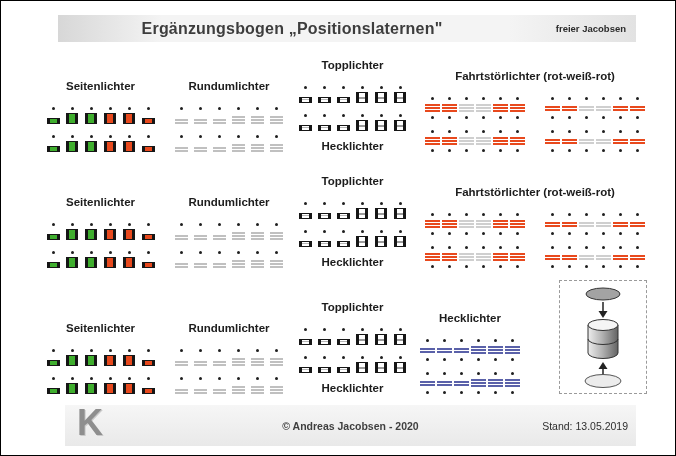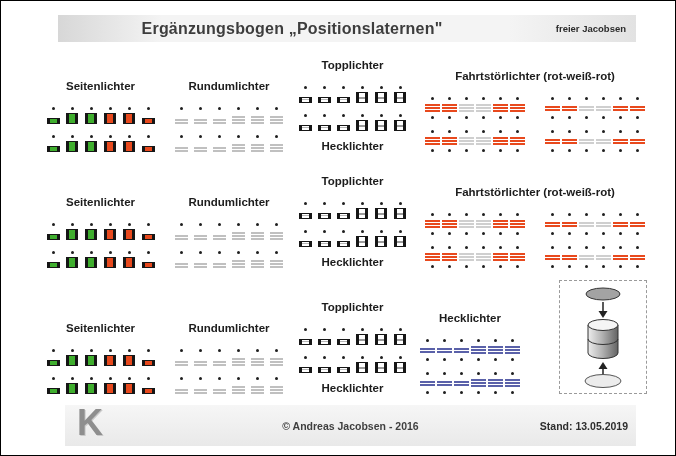--- a/index.html
+++ b/index.html
@@ -42,21 +42,21 @@
   .stripe{height:2px;width:100%;}
 
   
   .assembly-box{order:99;box-sizing:border-box;width:88px;height:114px;margin-left:30px;margin-top:-10px;
                 border:1px dashed #9a9a9a;display:flex;align-items:center;justify-content:center;background:#fff;}
 
   
   .footer-bar{position:absolute;left:64px;top:404px;width:571px;height:41px;
               background:linear-gradient(to bottom,#f6f6f6,#e9e9e9);display:flex;align-items:center;}
   .copyright{position:absolute;left:0;right:0;text-align:center;font-size:10.5px;font-weight:bold;color:#3f3f3f;}
-  .stand-label{position:absolute;right:8px;font-size:10.5px;font-weight:bold;color:#2e2e2e;}
+  .stand-label{position:absolute;right:8px;font-size:10.5px;font-weight:normal;color:#2e2e2e;}
   .logo{position:absolute;left:12px;top:1px;display:flex;align-items:flex-start;}
   .logo-K{font-size:36px;font-weight:bold;line-height:0.95;color:#8e8e8e;
           text-shadow:1px 1px 0 #c9c9c9;}
   .logo-right{display:flex;flex-direction:column;margin-left:-5px;}
   .logo-top{font-size:10px;font-weight:bold;color:#1e3e7c;margin-top:2px;}
   .logo-bottom{display:flex;align-items:center;margin-top:1px;}
   .logo-v{font-size:14px;font-weight:bold;color:#8e8e8e;line-height:1;}
   .logo-on{font-size:7px;font-weight:bold;color:#fff;background:#1e3e7c;padding:1px 2px;line-height:1;}
   .logo-J{font-size:24px;font-weight:bold;color:#8e8e8e;line-height:0.7;margin-left:1px;text-shadow:1px 1px 0 #c9c9c9;}
   .logo-name{font-size:13px;font-weight:bold;color:#1e3e7c;letter-spacing:1px;margin-left:3px;margin-top:4px;}
@@ -1311,17 +1311,17 @@
             </div>
           </div>
         </div>
       </div>
     </div>
 
   <div class="footer-bar">
     <div class="logo">
       <span class="logo-K">K</span>
     </div>
-    <div class="copyright">© Andreas Jacobsen - 2016</div>
+    <div class="copyright">© Andreas Jacobsen - 2020</div>
     <div class="stand-label">Stand: 13.05.2019</div>
   </div>
 
 </div>
 
 </body></html>

